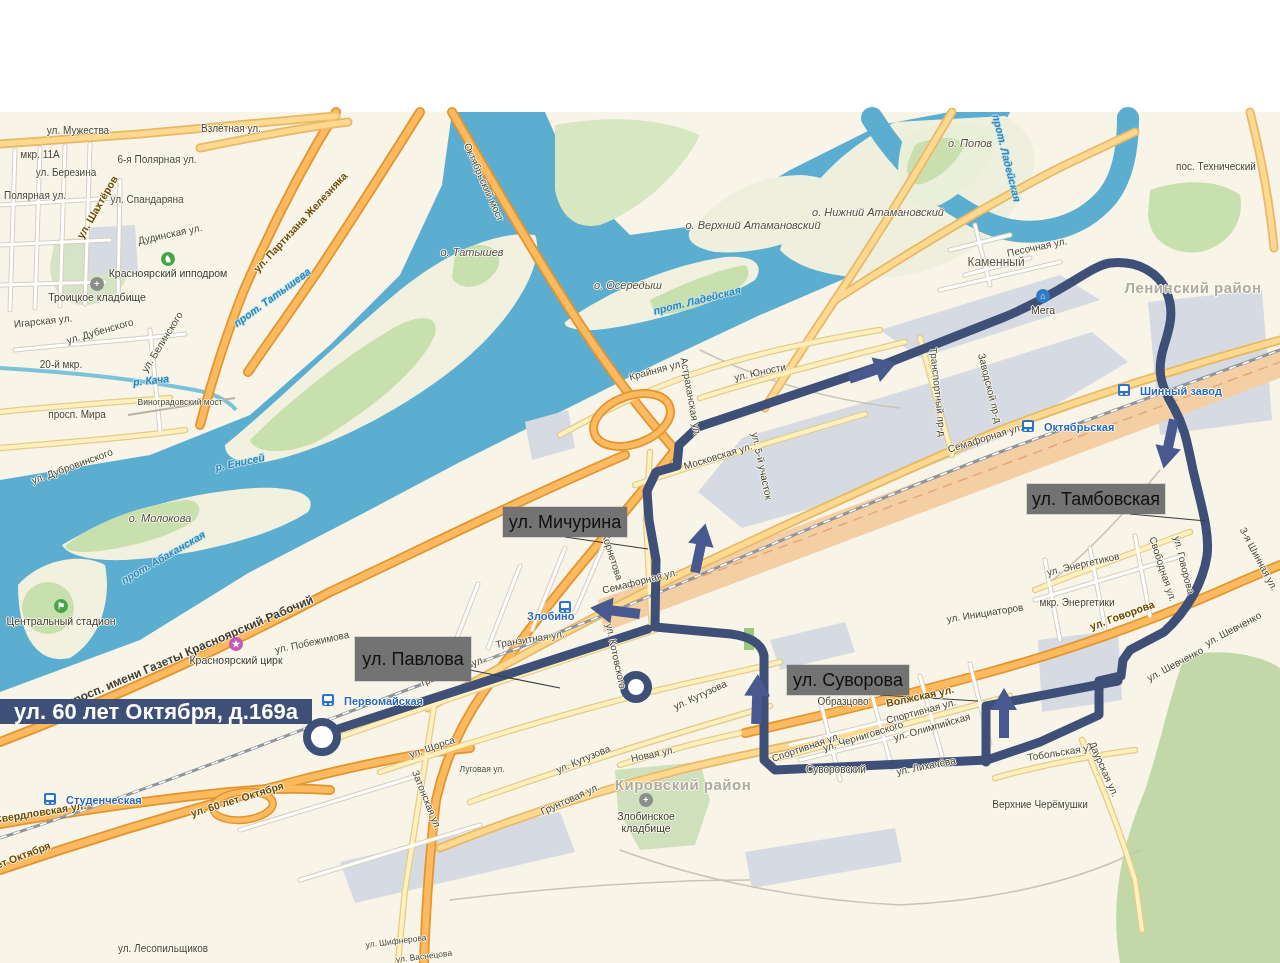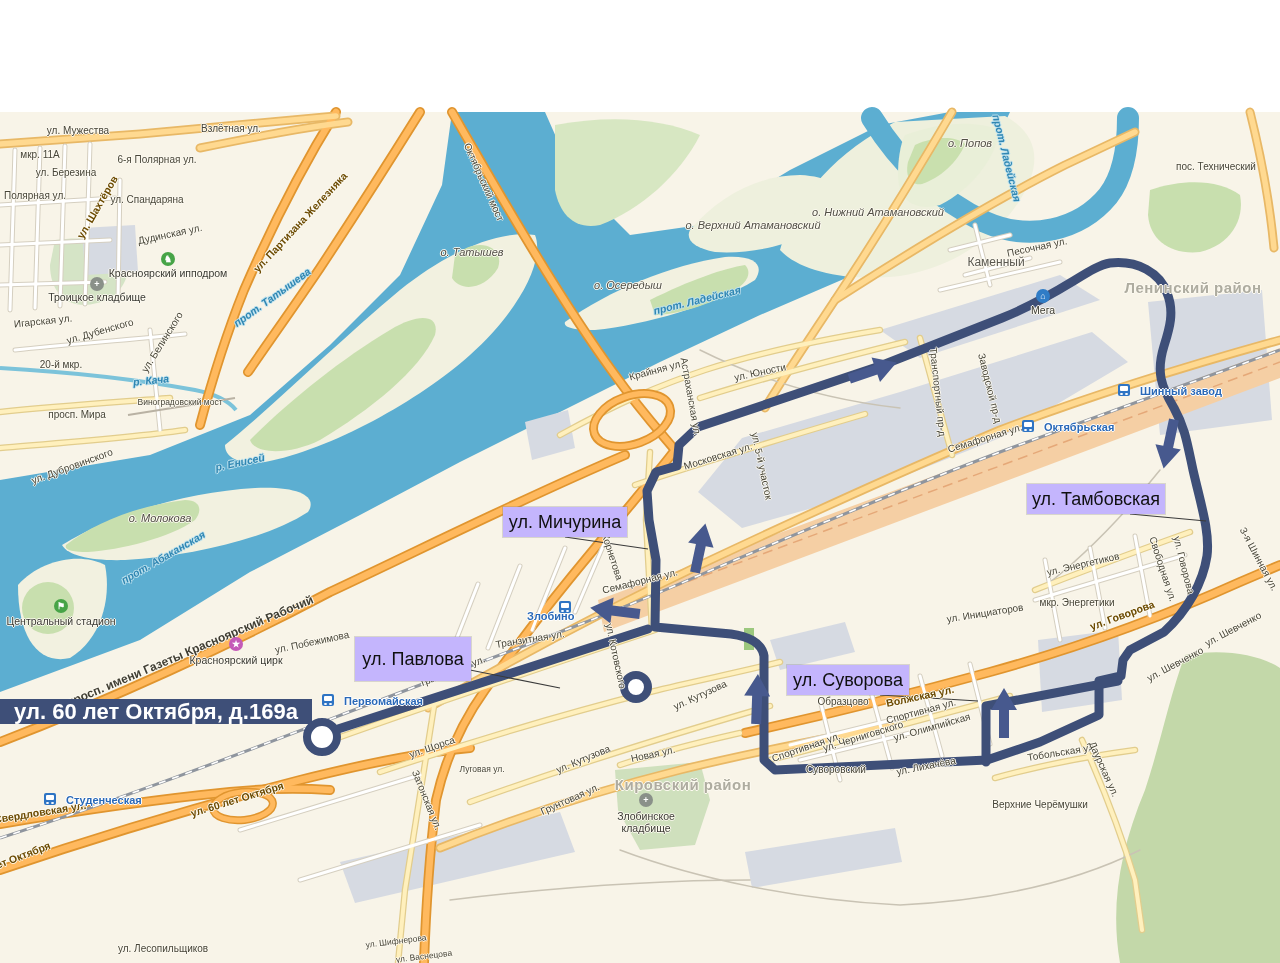--- a/index.html
+++ b/index.html
@@ -26,21 +26,21 @@
   .sta-ic i{position:absolute;left:2px;top:2px;width:8px;height:5px;background:#fff;border-radius:1px;}
   .sta-ic u{position:absolute;left:2px;bottom:1px;width:3px;height:2px;background:#fff;border-radius:50%;}
   .sta-ic u+u{left:7px;}
   .sta-lb{position:absolute;font-size:11px;font-weight:bold;color:#2a69b8;white-space:nowrap;
     transform:translate(0,-50%);text-shadow:1px 0 0 #fff,-1px 0 0 #fff,0 1px 0 #fff,0 -1px 0 #fff;}
   .poi-ic{position:absolute;width:14px;height:14px;border-radius:50%;color:#fff;font-size:9px;
     line-height:14px;text-align:center;transform:translate(-50%,-50%);font-weight:bold;}
   .poi-lb{position:absolute;font-size:10.5px;color:#3a3a33;transform:translate(-50%,-50%);
     text-align:center;white-space:pre-line;line-height:1.15;
     text-shadow:1px 0 0 #fdfaf1,-1px 0 0 #fdfaf1,0 1px 0 #fdfaf1,0 -1px 0 #fdfaf1;}
-  .callout{position:absolute;background:#c4b5fd;color:#101010;font-size:18px;
+  .callout{position:absolute;background:#737373;color:#101010;font-size:18px;
     display:flex;align-items:center;justify-content:center;box-shadow:0 0 0 1px rgba(120,120,120,.25);
     z-index:22;}
   .banner{position:absolute;background:#3e4f78;color:#fff;font-size:22px;font-weight:bold;
     display:flex;align-items:center;justify-content:center;z-index:24;white-space:nowrap;}
 </style>
 </head>
 <body>
 
 <div id="stage">
   <div id="map">

